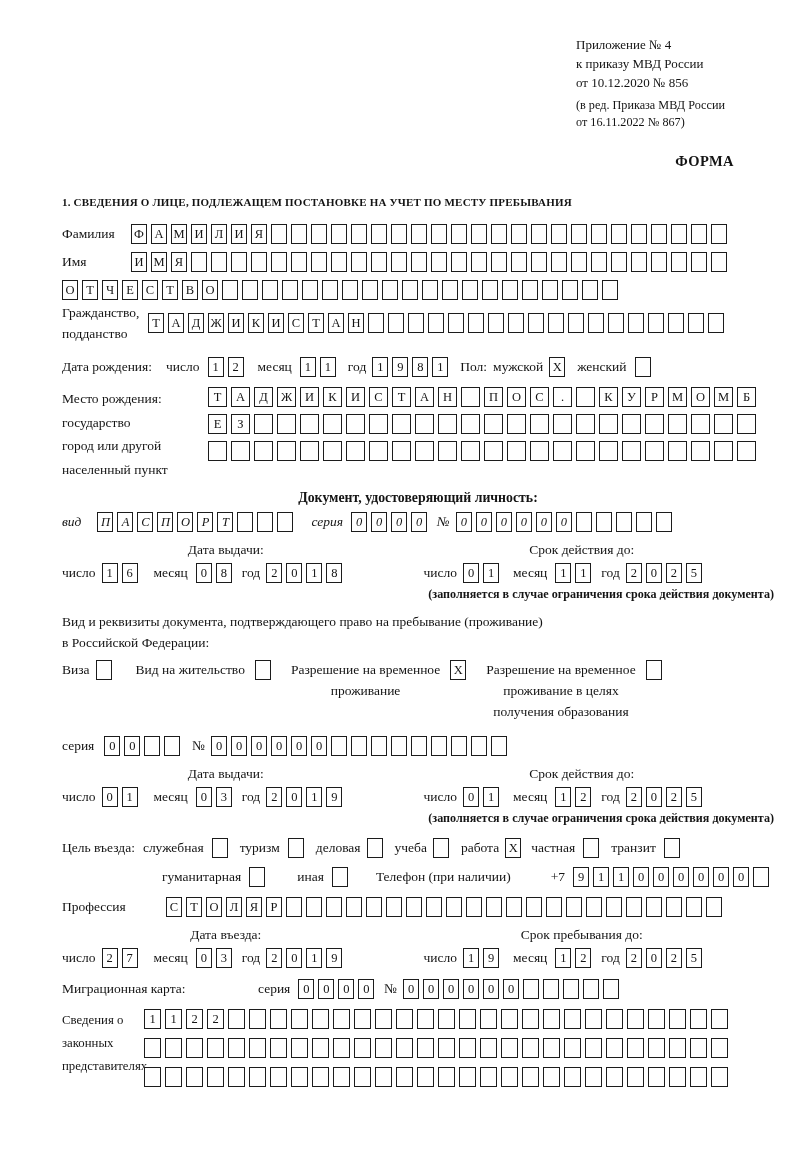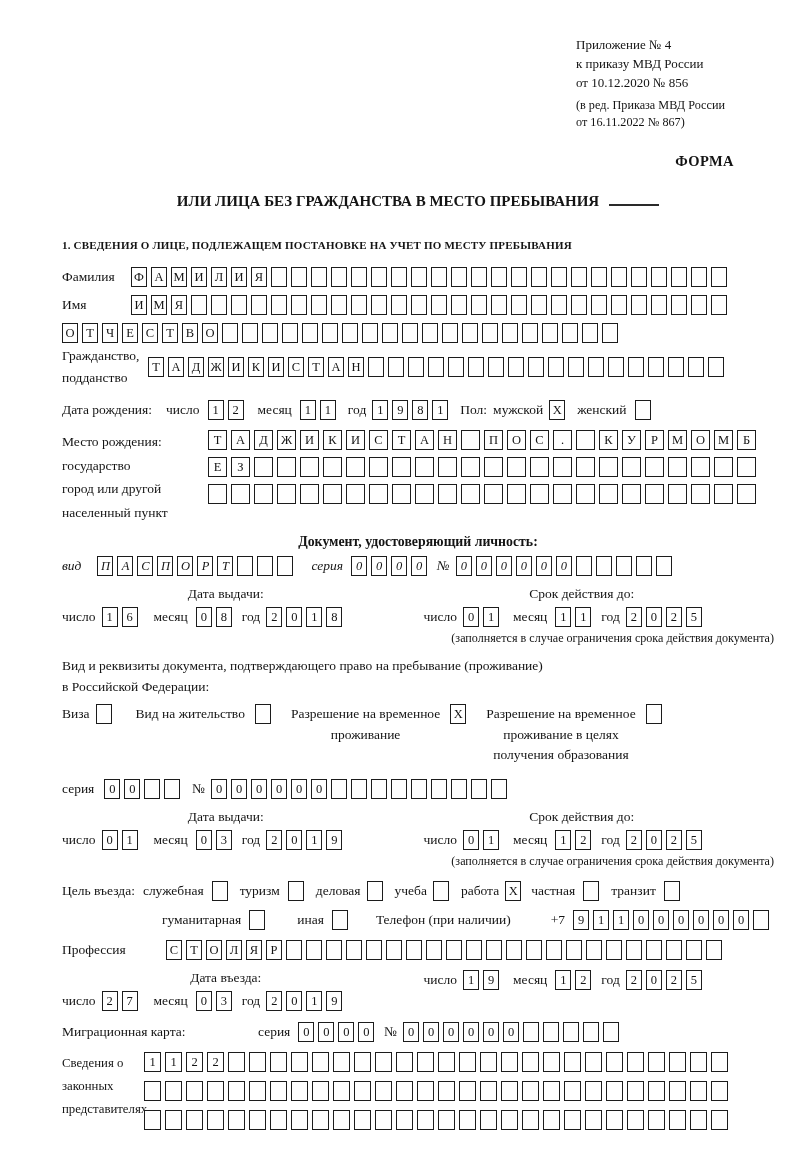--- a/index.html
+++ b/index.html
@@ -44,21 +44,21 @@
   .bp-labels{width:146px;flex:0 0 auto;line-height:1.75;}
   .bp-boxcol .boxes{margin-bottom:7px;display:flex;}
 
   .center-head{text-align:center;font-weight:bold;font-size:13.8px;margin-top:9px;}
 
   .datecols{display:flex;margin-top:10px;}
   .dcol-l{width:46%;flex:0 0 auto;}
   .dcol-r{width:54%;flex:0 0 auto;}
   .dhead{text-align:center;margin-bottom:5px;}
   .dtriple{display:flex;align-items:center;}
-  .dnote{font-size:12.1px;text-align:right;margin-top:4px;white-space:nowrap;}
+  .dnote{font-size:12.1px;text-align:right;margin-top:4px;white-space:nowrap;font-weight:bold;}
 
   .res-line{margin-top:12px;}
   .res-line2{margin-top:5px;}
   .opt-row{display:flex;align-items:flex-start;margin-top:9px;}
   .opt{display:inline-flex;align-items:center;}
   .opt-ml{text-align:center;line-height:1.55;}
   .opt-ml-wrap{display:inline-flex;align-items:flex-start;}
 
   .reps{display:flex;margin-top:10px;}
   .reps-labels{width:82px;flex:0 0 auto;line-height:1.78;font-size:12.8px;white-space:nowrap;}
@@ -73,21 +73,20 @@
     <div class="a-line">к приказу МВД России</div>
     <div class="a-line">от 10.12.2020 № 856</div>
     <div class="a-small a-gap">(в ред. Приказа МВД России</div>
     <div class="a-small">от 16.11.2022 № 867)</div>
   </div>
 </div>
 
 <div class="forma">ФОРМА</div>
 
 <div class="title">
-  <div><span>ИЛИ ЛИЦА БЕЗ ГРАЖДАНСТВА В МЕСТО ПРЕБЫВАНИЯ</span><span class="blank-line"></span></div>
 </div>
 
 <div class="sec">1. СВЕДЕНИЯ О ЛИЦЕ, ПОДЛЕЖАЩЕМ ПОСТАНОВКЕ НА УЧЕТ ПО МЕСТУ ПРЕБЫВАНИЯ</div>
 
 <div class="frow" style="margin-top:16px;">
   <span class="flabel w69">Фамилия</span>
   <span class="boxes">
       <span class="cbox">Ф</span>
       <span class="cbox">А</span>
       <span class="cbox">М</span>
@@ -643,20 +642,21 @@
       <span class="mr6">год</span>
       <span class="boxes">
           <span class="cbox">2</span>
           <span class="cbox">0</span>
           <span class="cbox">1</span>
           <span class="cbox">9</span>
         </span>
     </div>
   </div>
   <div class="dcol-r">
+    <div class="dhead">Срок пребывания до:</div>
     <div class="dtriple" style="margin-left:34px;">
       <span class="mr6">число</span>
       <span class="boxes mr10">
           <span class="cbox">1</span>
           <span class="cbox">9</span>
         </span>
       <span class="mr8">месяц</span>
       <span class="boxes mr6">
           <span class="cbox">1</span>
           <span class="cbox">2</span>

